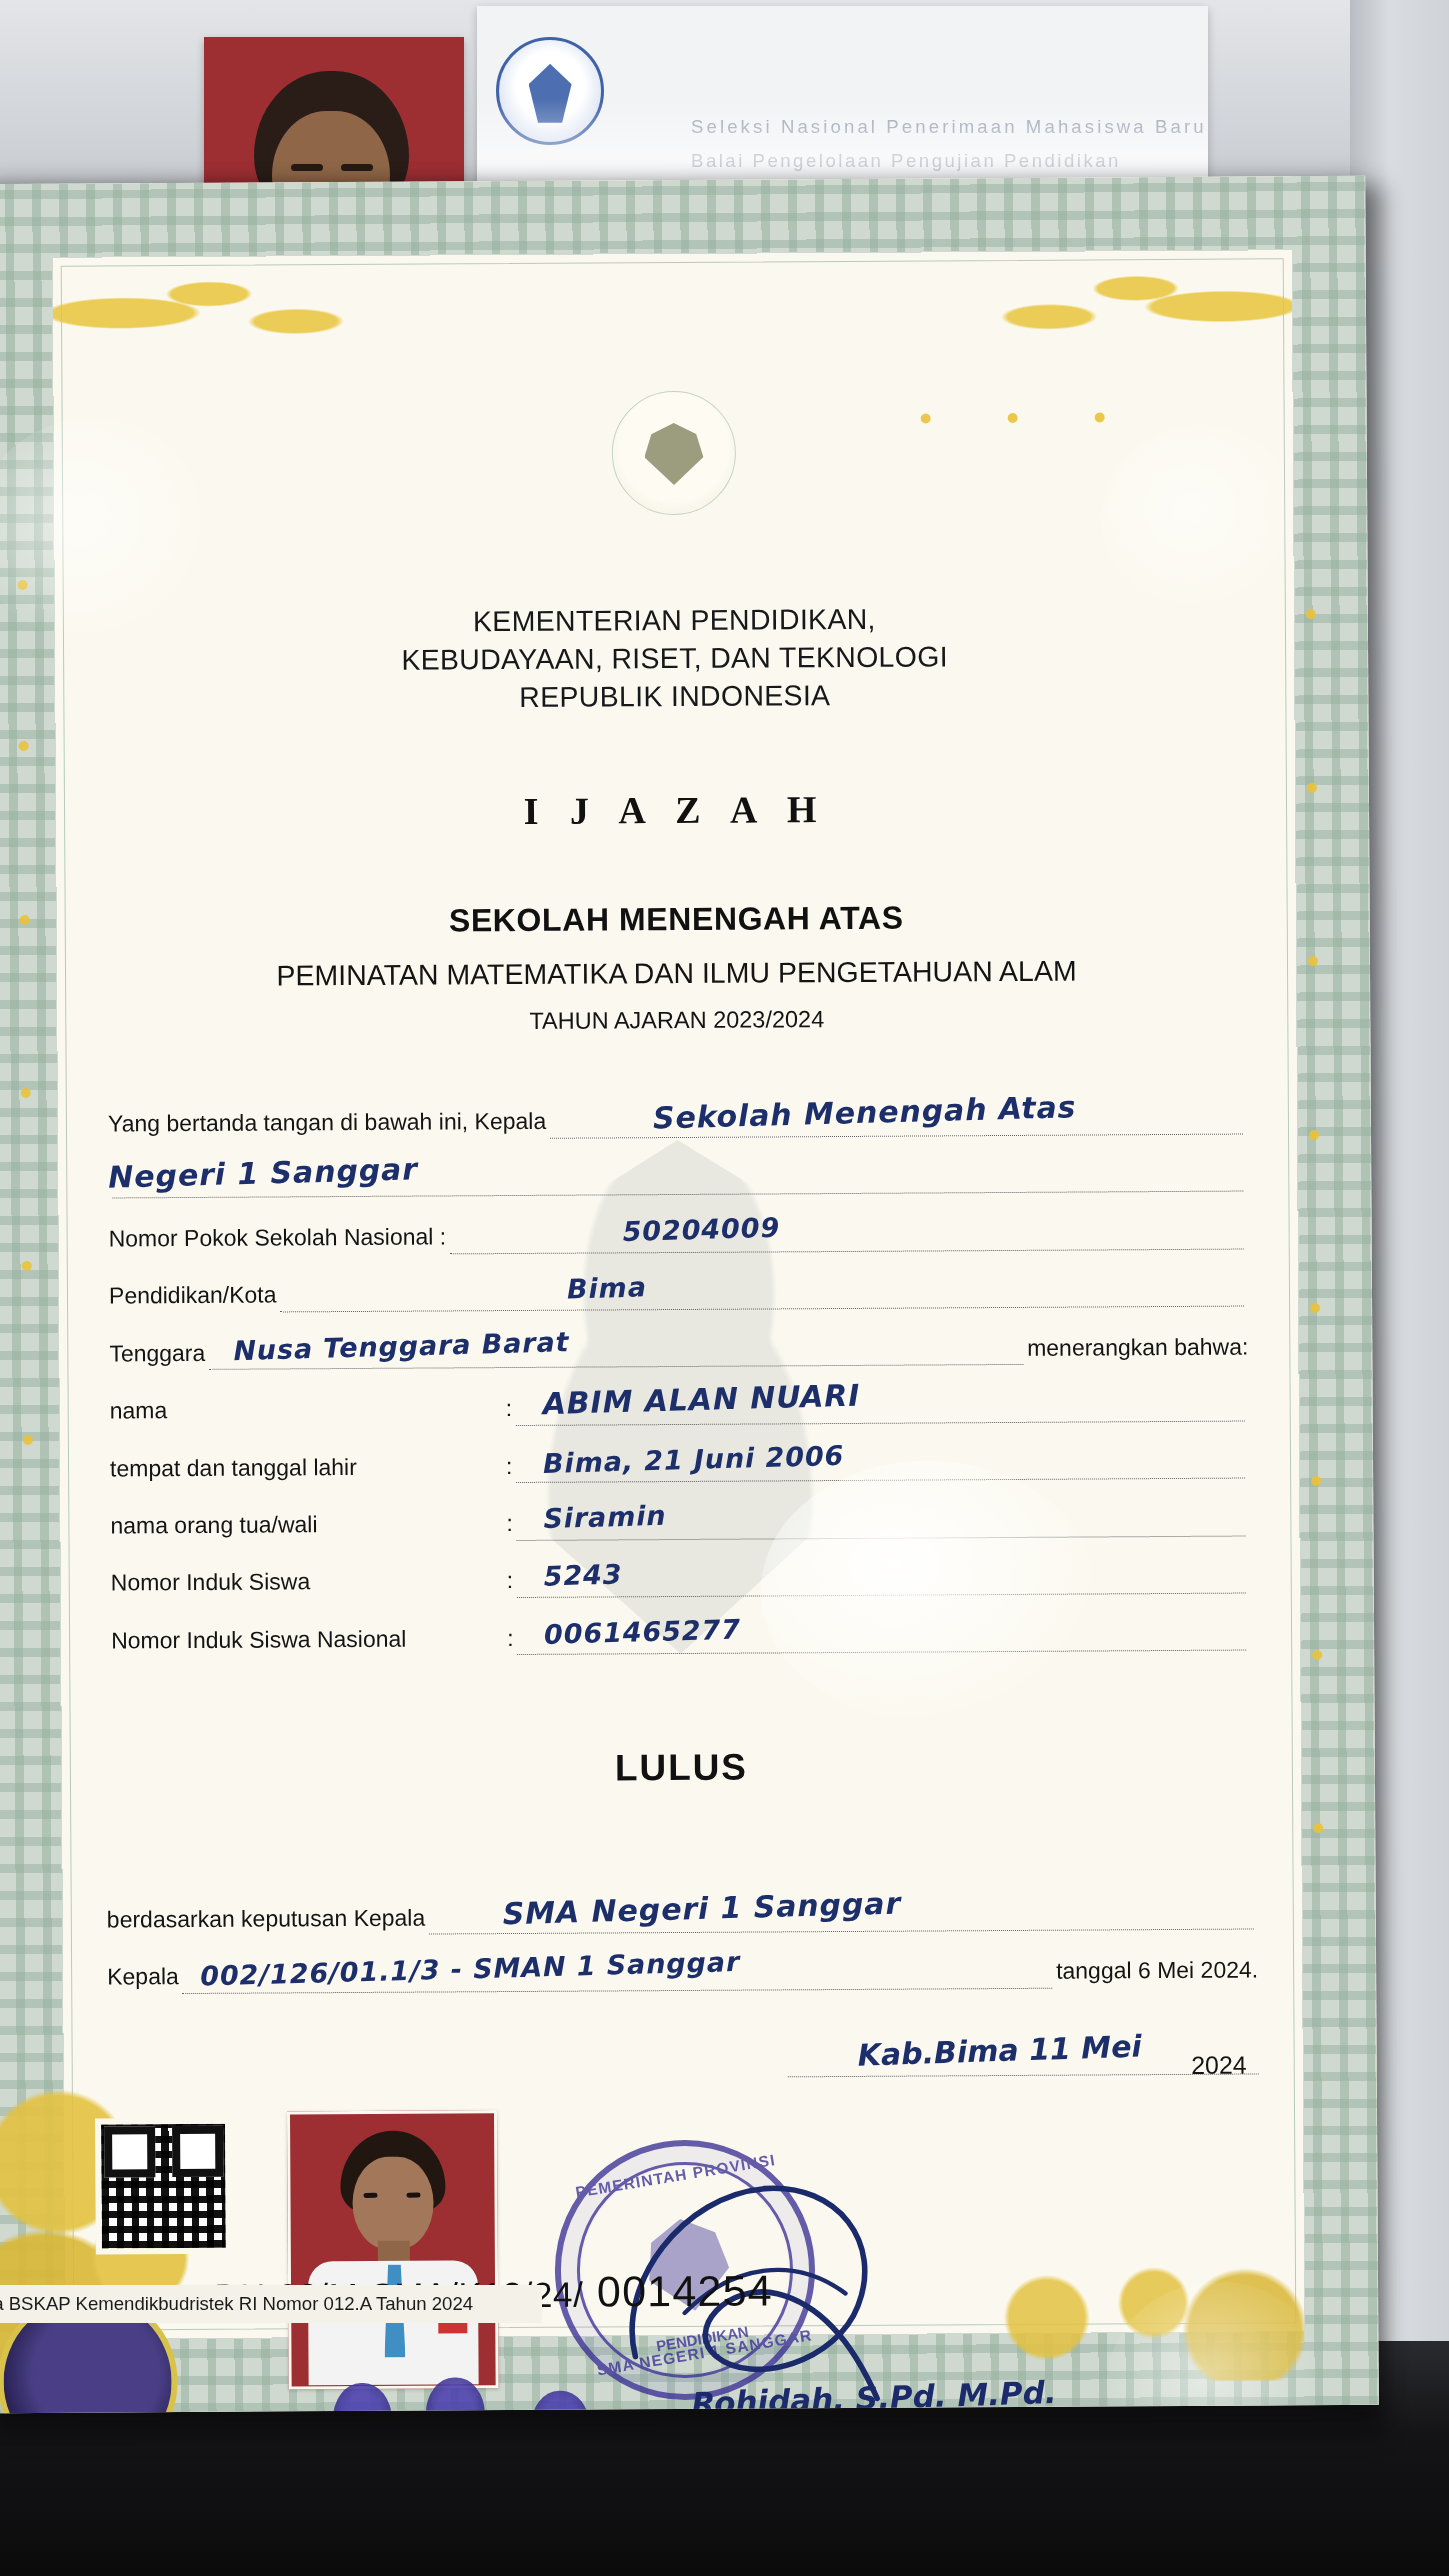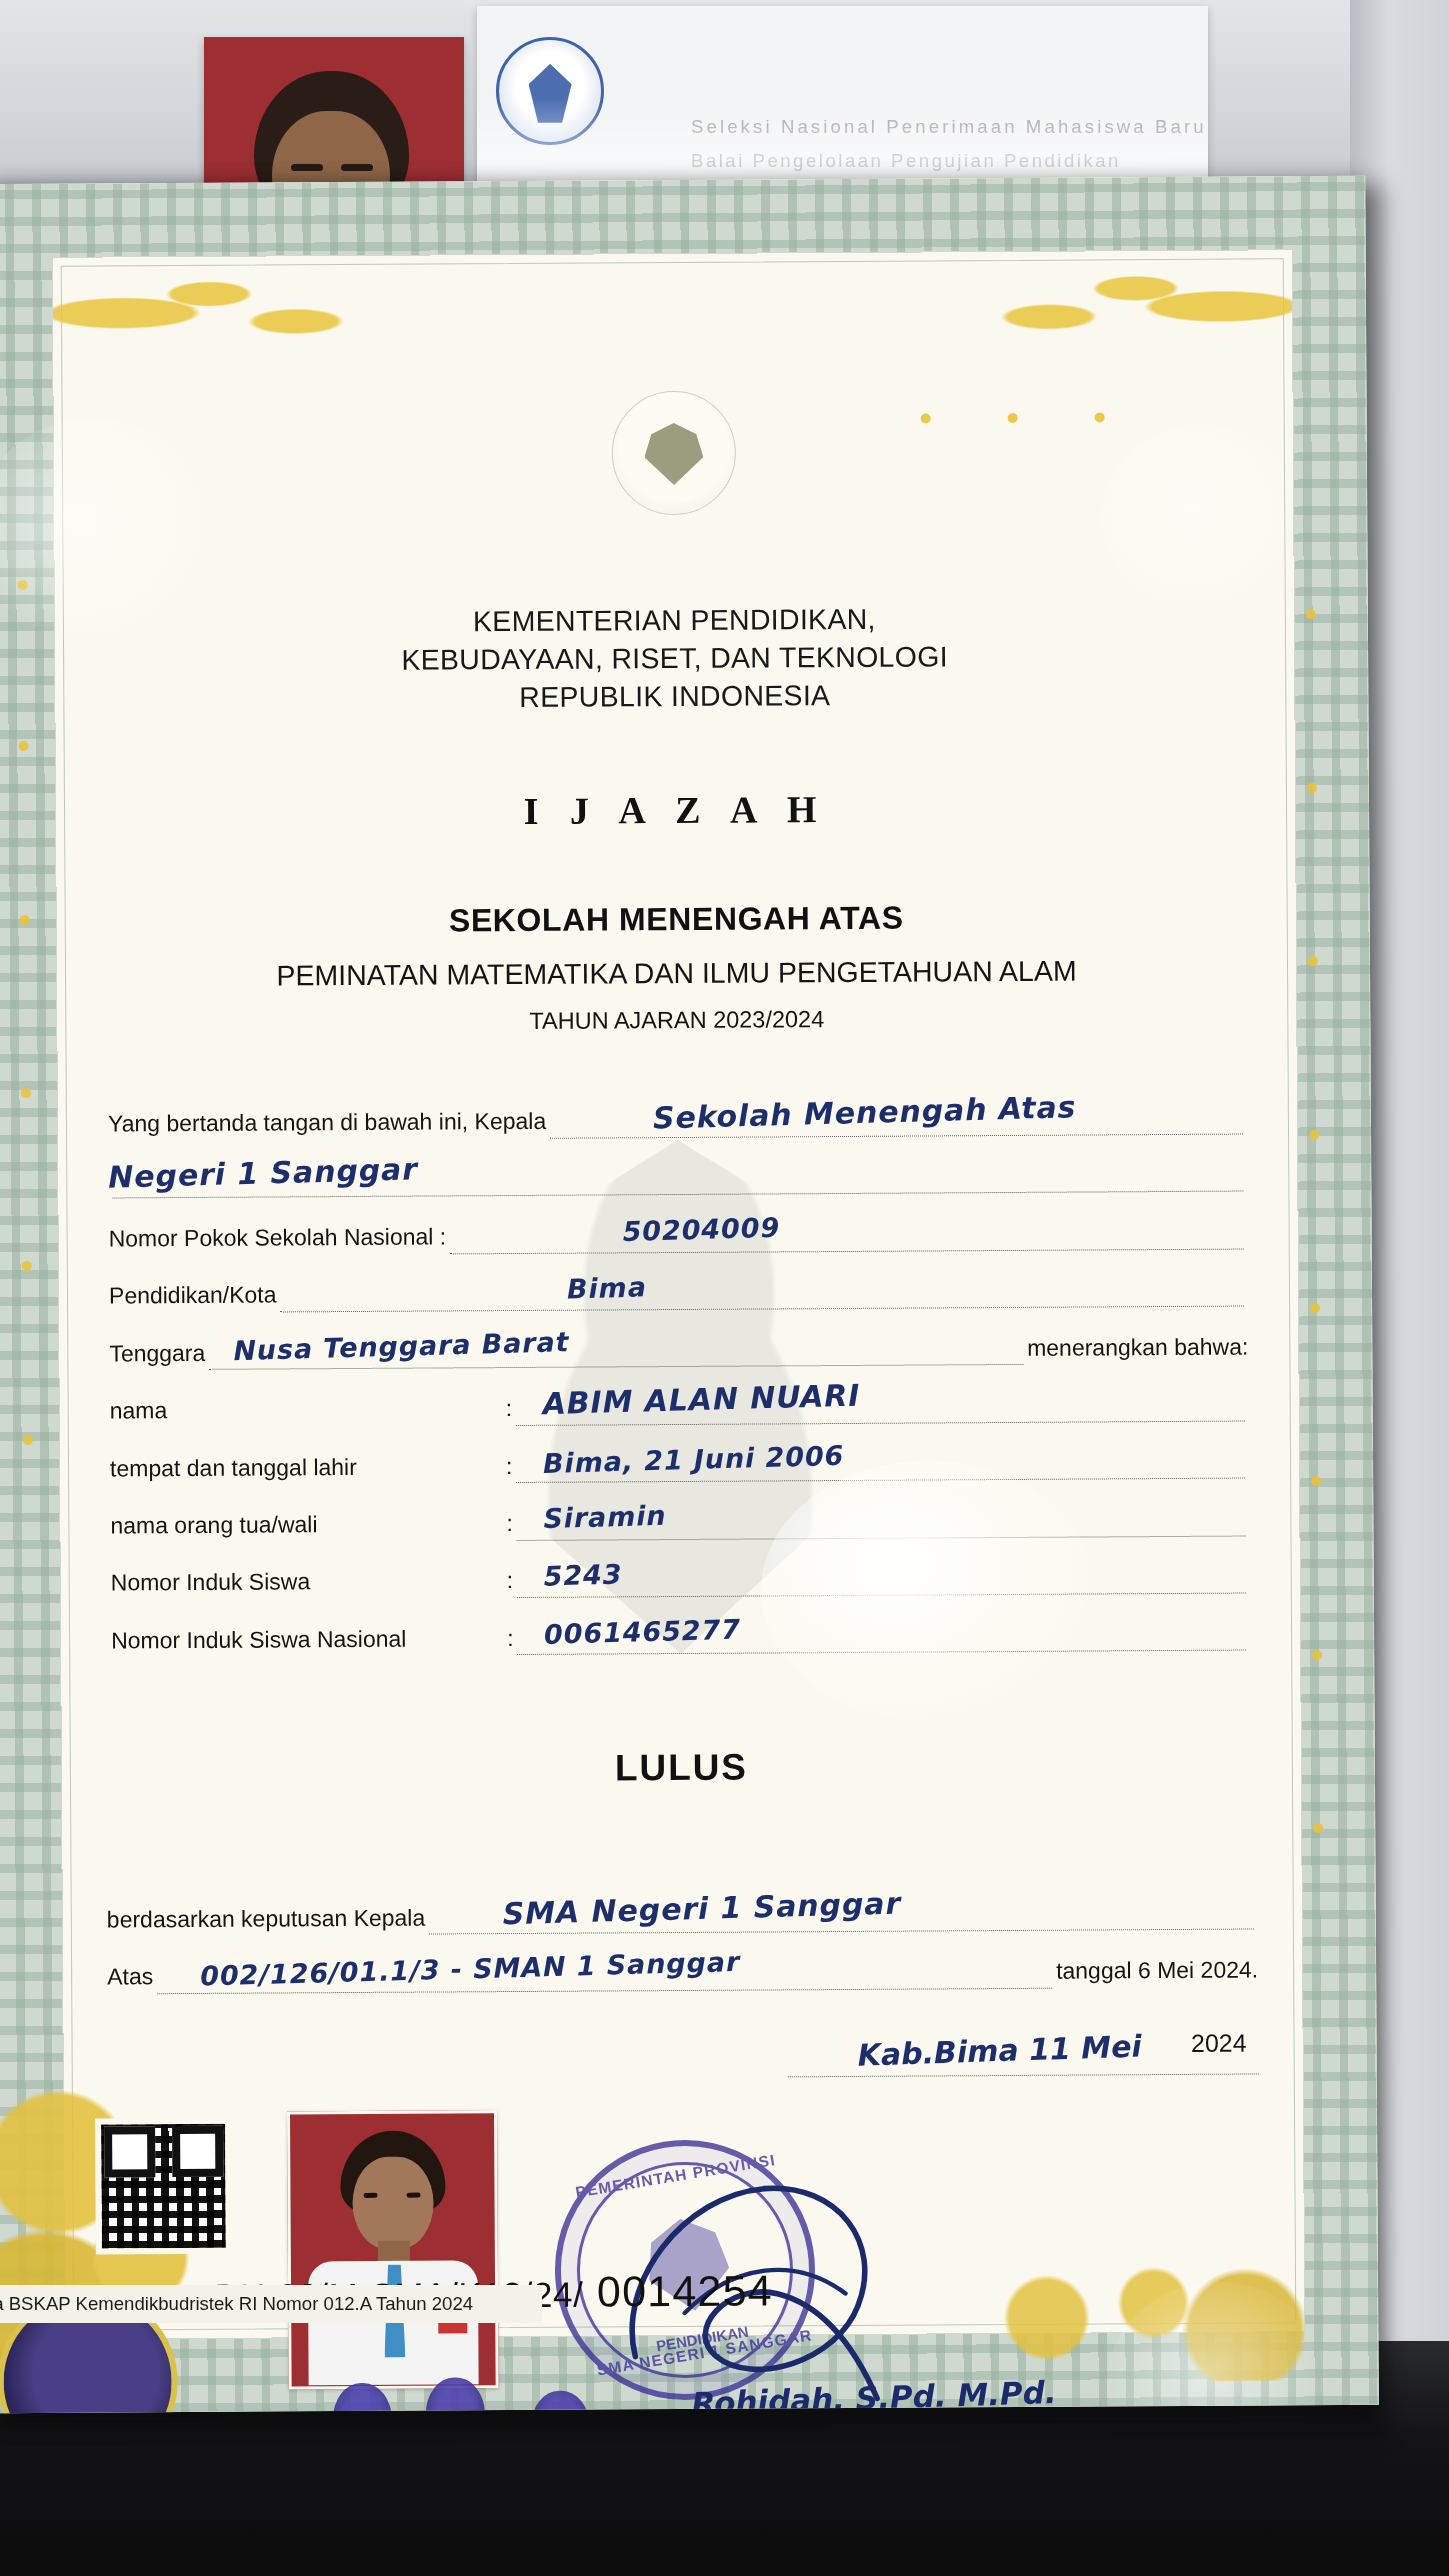--- a/index.html
+++ b/index.html
@@ -277,21 +277,21 @@
   .pd-line{
     position:absolute; right:25px; bottom:6.2px; width:471px;
     border-bottom:1.9px dotted #5e5e5e; height:25px;
   }
   .pd-hand{
     position:absolute; right:142px; bottom:13.6px;
     font-family:"DejaVu Sans", sans-serif; font-style:italic; font-weight:bold;
     font-size:30px; color:#1d2f6b; transform:rotate(-1.5deg);
   }
   .pd-year{
-    position:absolute; right:37px; bottom:23px; font-size:25px; color:#141414;
+    position:absolute; right:37px; bottom:1px; font-size:25px; color:#141414;
   }
 
   
   .sig-zone{ position:relative; height:396px; margin-top:6.2px; }
   .qr{
     position:absolute; left:12.4px; top:25px; width:124px; height:124px;
     background:
       repeating-linear-gradient(90deg,#111 0 7.4px,#fff 7.4px 15px),
       repeating-linear-gradient(0deg,#111 0 7.4px,#fff 7.4px 15px);
     background-blend-mode:multiply;
@@ -540,21 +540,21 @@
     <div class="lulus">LULUS</div>
 
     <div class="decision">
       <div class="row">
         <div class="lbl">berdasarkan keputusan Kepala</div>
         <div class="dots"></div>
         <div class="hand sz2" style="left:396px">SMA  Negeri   1   Sanggar</div>
       </div>
 
       <div class="row">
-        <div class="lbl">Atas</div>
+        <div class="lbl">Kepala</div>
         <div class="dots"></div>
         <div class="tail">tanggal 6 Mei 2024.</div>
         <div class="hand sz1" style="left:93px">002/126/01.1/3 - SMAN   1   Sanggar</div>
       </div>
     </div>
 
     <div class="place-date">
       <div class="pd-line"></div>
       <div class="pd-hand">Kab.Bima  11  Mei</div>
       <div class="pd-year">2024</div>

